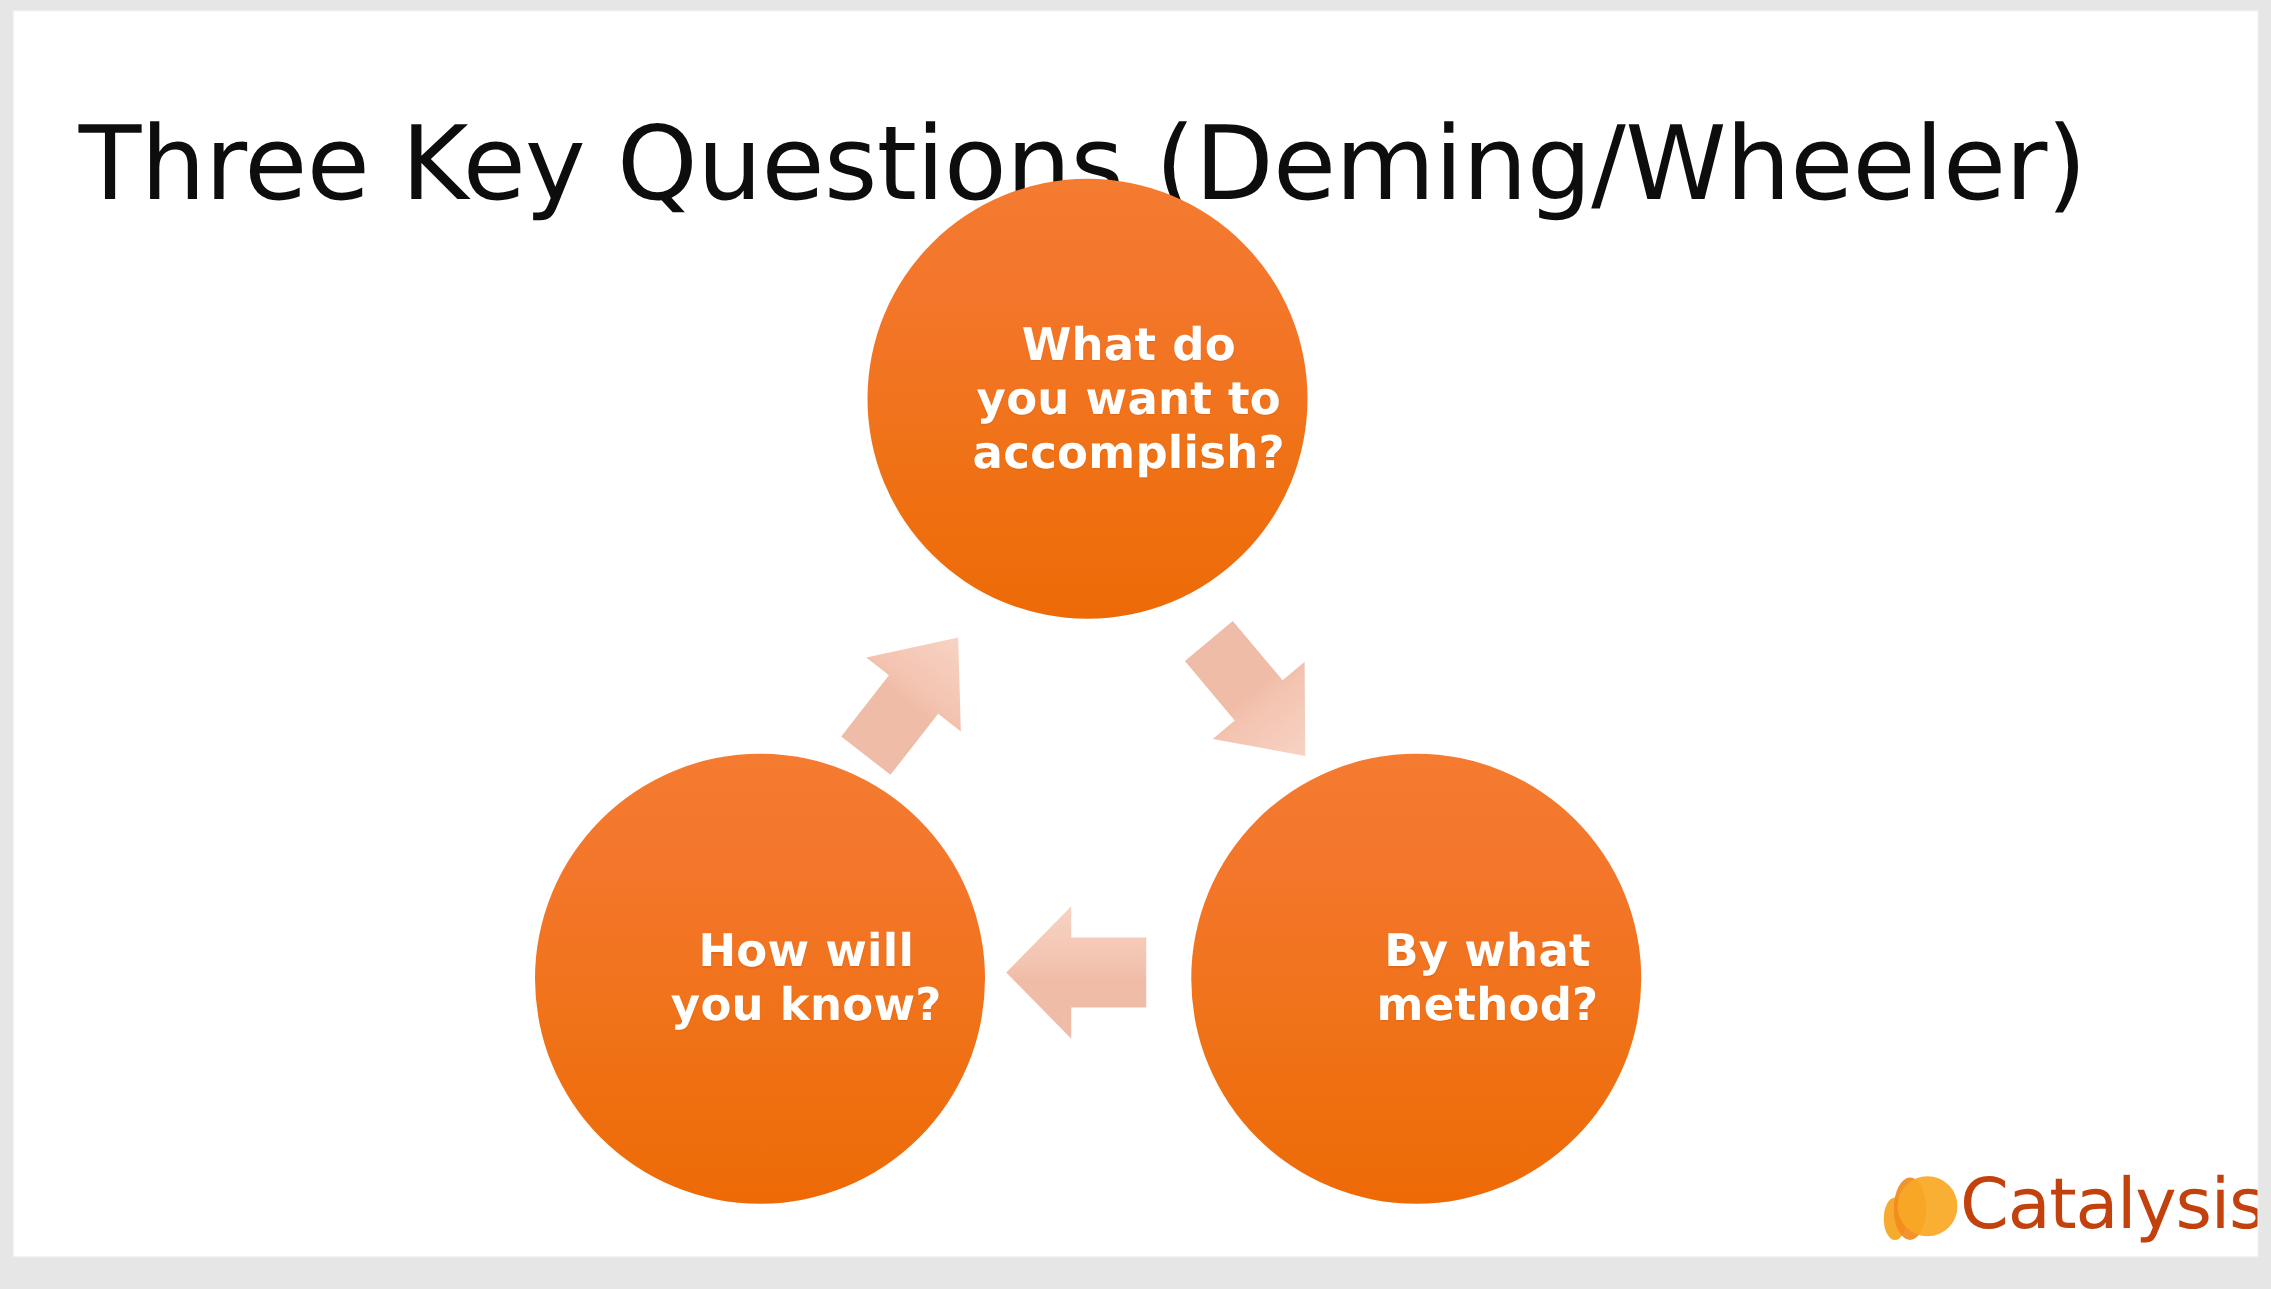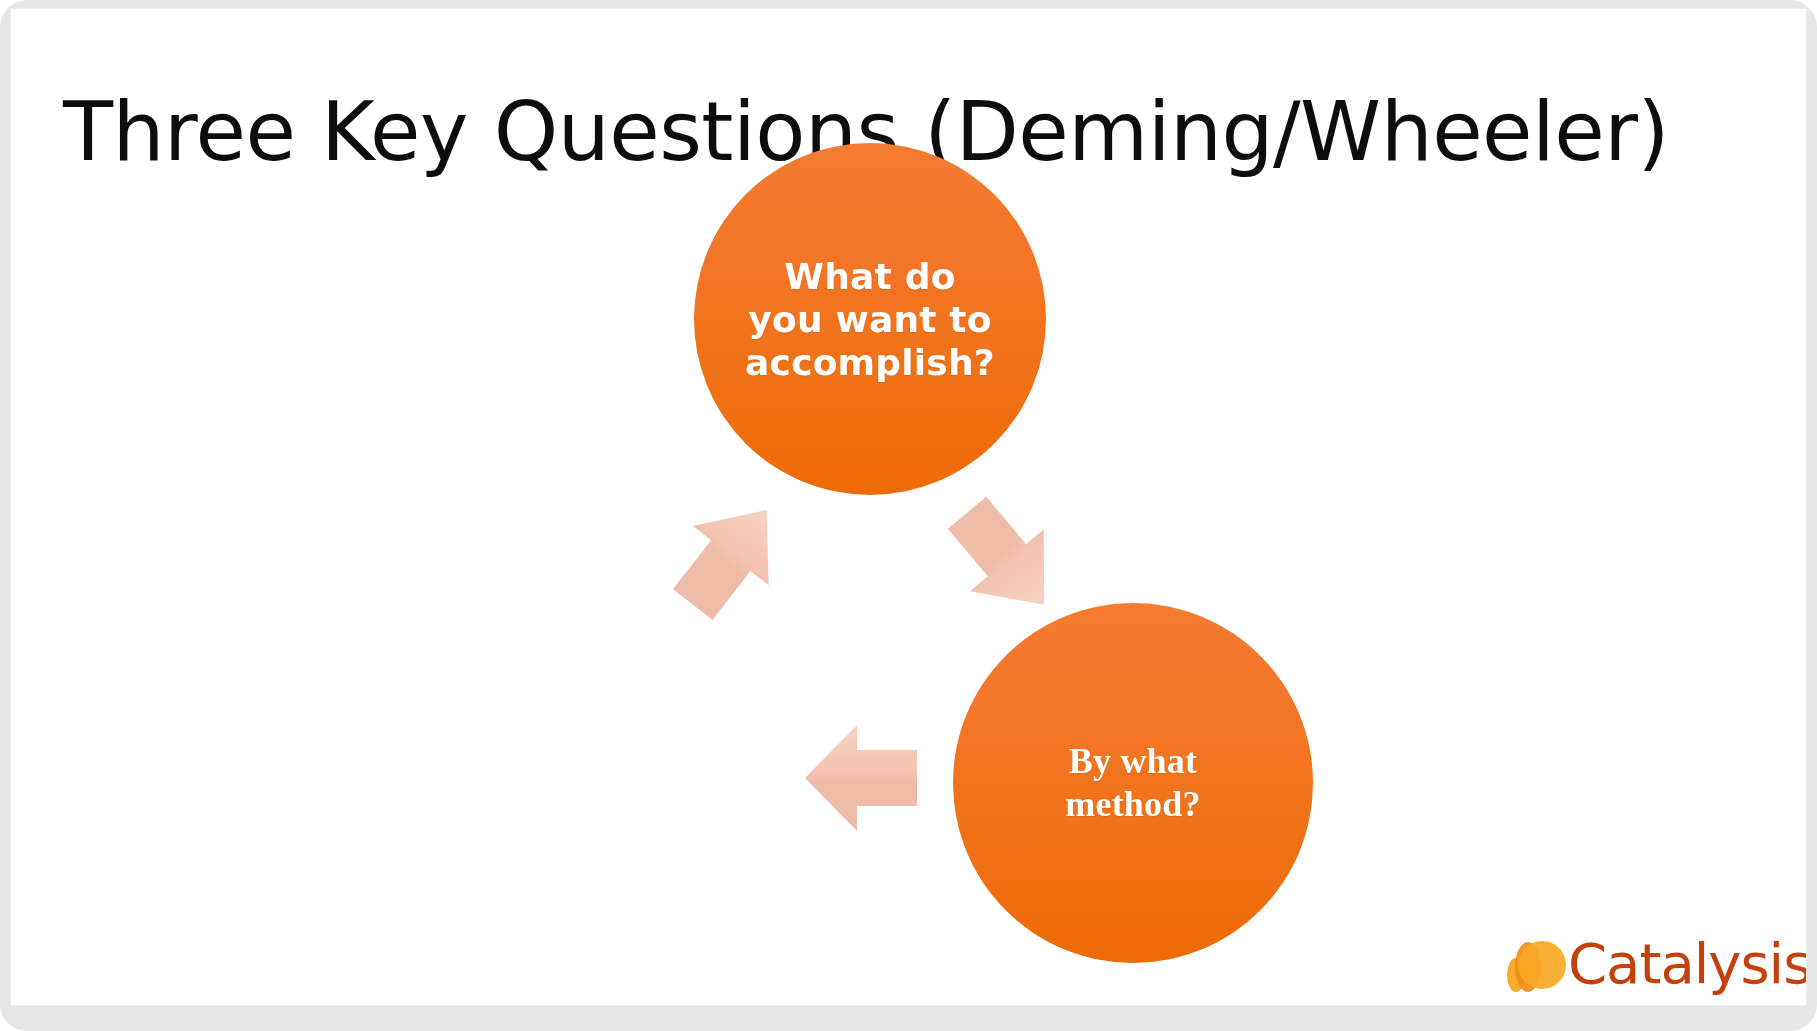--- a/index.html
+++ b/index.html
@@ -15,21 +15,20 @@
     font-family: "Liberation Sans", sans-serif;
   }
 
   
   #slide-frame {
     position: absolute;
     left: 0; top: 0;
     width: 1817px;
     height: 1031px;
     background: #e6e6e6;
-    border-radius: 27px;
   }
   #slide-canvas {
     position: absolute;
     left: 11px;
     top: 9px;
     width: 1795px;
     height: 996px;
     background: #ffffff;
     box-shadow: 0 0 0 1px #eeeeee;
     overflow: hidden;
@@ -57,21 +56,21 @@
     top: 0;
     width: 1795px;
     height: 996px;
   }
 
   .node-circle {
     position: absolute;
     border-radius: 50%;
     display: flex;
     align-items: center;
-    justify-content: center;
+    justify-content: flex-end;
     text-align: center;
     box-sizing: border-box;
   }
   .node-circle .node-label {
     font-family: "DejaVu Sans", sans-serif;
     font-weight: 700;
     font-size: 36px;
     line-height: 43px;
     color: #ffffff;
     letter-spacing: 0.2px;
@@ -97,21 +96,21 @@
   }
   #node-know .node-label { width: 250px; }
 
   #node-method {
     left: 942px;
     top: 594px;
     width: 360px;
     height: 360px;
     background: linear-gradient(180deg, #F47B30 0%, #F3762A 28%, #F07217 62%, #ED6A06 100%);
   }
-  #node-method .node-label { width: 210px; font-family: Liberation Serif, serif; }
+  #node-method .node-label { width: 210px; }
 
   
   .cycle-arrow {
     position: absolute;
   }
   #arrow-know-to-accomplish { left: 648px; top: 484px; }
   #arrow-accomplish-to-method { left: 924px; top: 484px; }
   #arrow-method-to-know { left: 790px; top: 710px; }
 
   
@@ -192,20 +191,23 @@
             </linearGradient>
           </defs>
           <path d="M4 59 L56 6 L56 31 L116 31 L116 87 L56 87 L56 112 Z" fill="url(#agrad3)"></path>
         </svg>
       </div>
 
       <div class="node-circle" id="node-accomplish">
         <span class="node-label">What do you want to accomplish?</span>
       </div>
 
+      <div class="node-circle" id="node-know">
+        <span class="node-label">How will you know?</span>
+      </div>
 
       <div class="node-circle" id="node-method">
         <span class="node-label">By what method?</span>
       </div>
 
     </div>
 
     <div id="brand-logo">
       <span id="brand-logo-mark">
         <svg width="62" height="58" viewBox="0 0 62 58" xmlns="http://www.w3.org/2000/svg">

